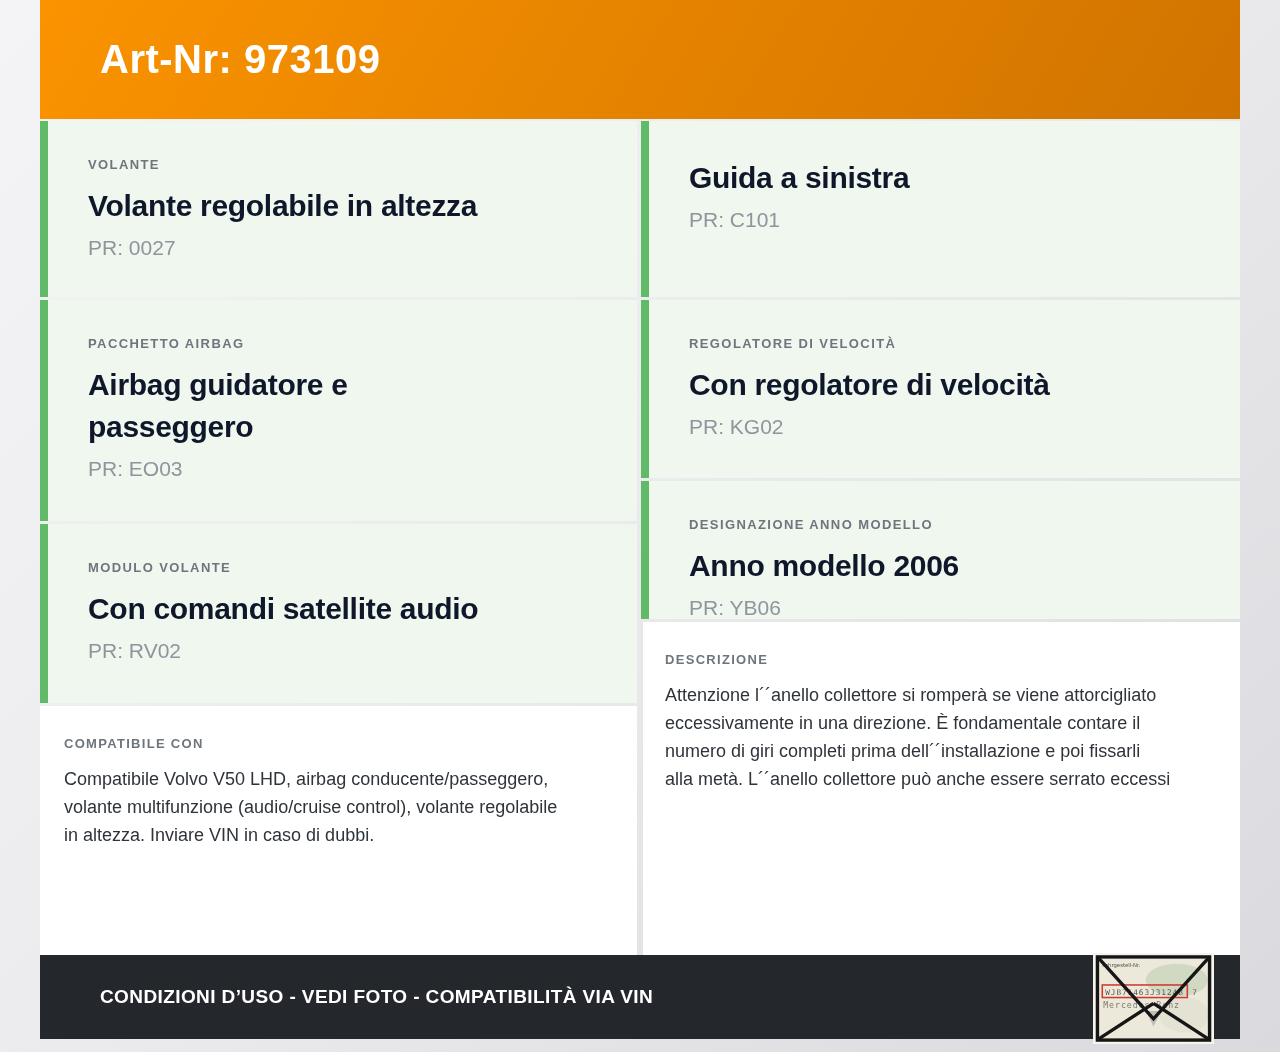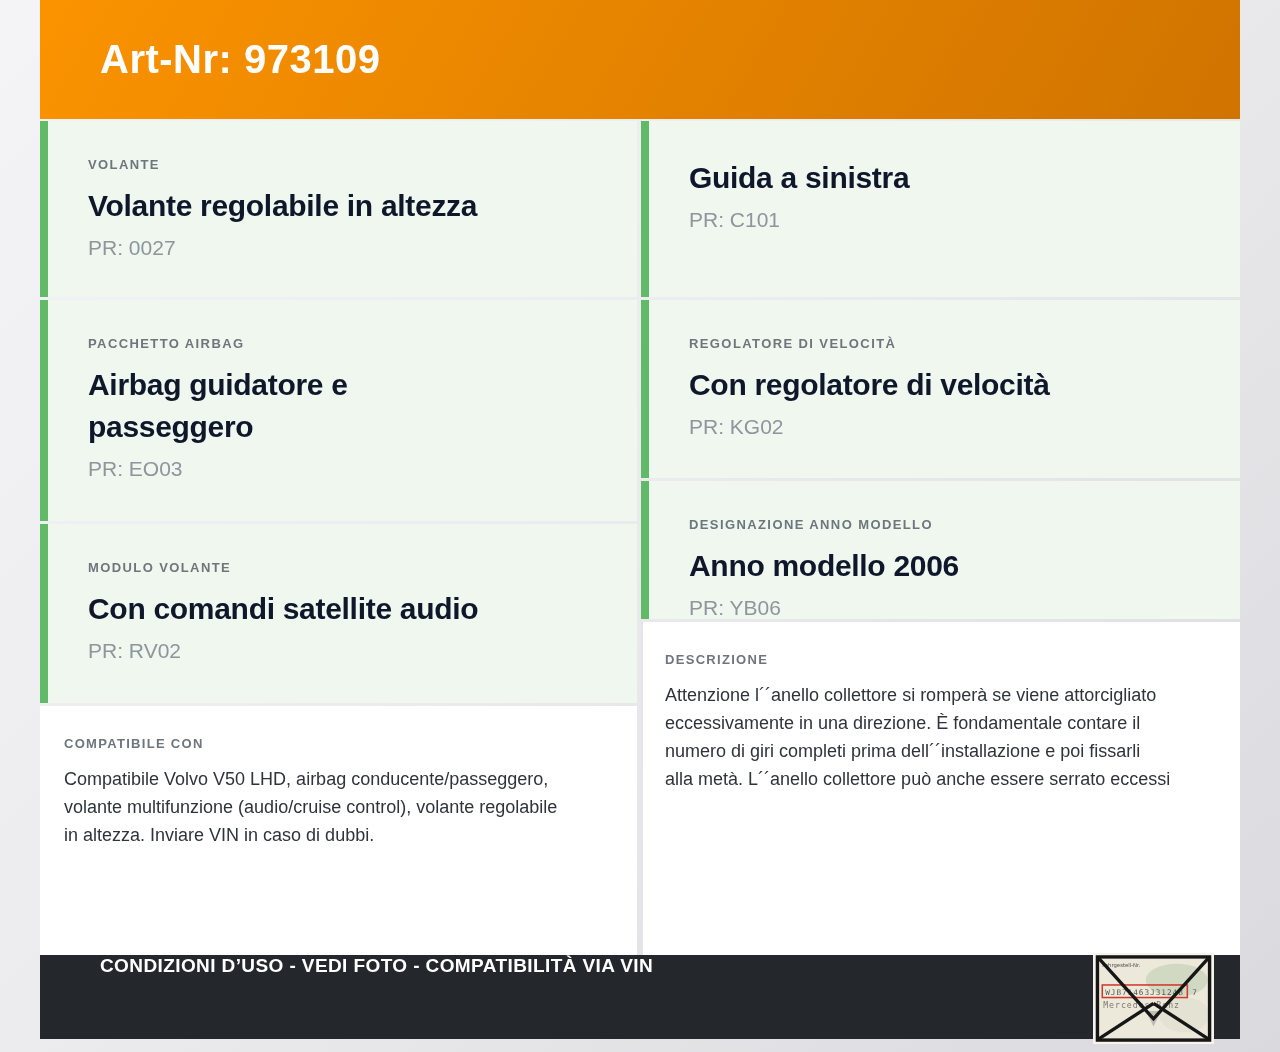--- a/index.html
+++ b/index.html
@@ -56,21 +56,21 @@
     color:#6e757d; margin-bottom:14px;
   }
   .white-section .body-text {
     font-size:18px; color:#2f343a; line-height:1.56; max-width:508px;
   }
   .white-section.desc { border-left:2px solid #e5e5e7; padding-left:22px; }
 
   
   .bar {
     position:relative; height:84px; background:var(--footer-bg,#24272c);
-    display:flex; align-items:flex-start;
+    display:flex; align-items:center;
   }
   .bar .bar-text {
     padding-left:60px; color:#ffffff; font-size:19px; font-weight:bold; letter-spacing:.4px;
   }
   .stamp {
     position:absolute; right:26px; top:-2px; width:121px; height:91px;
     background:#f6f4ed; padding:2px;
   }
   .stamp svg { display:block; width:100%; height:100%; }
 </style>

